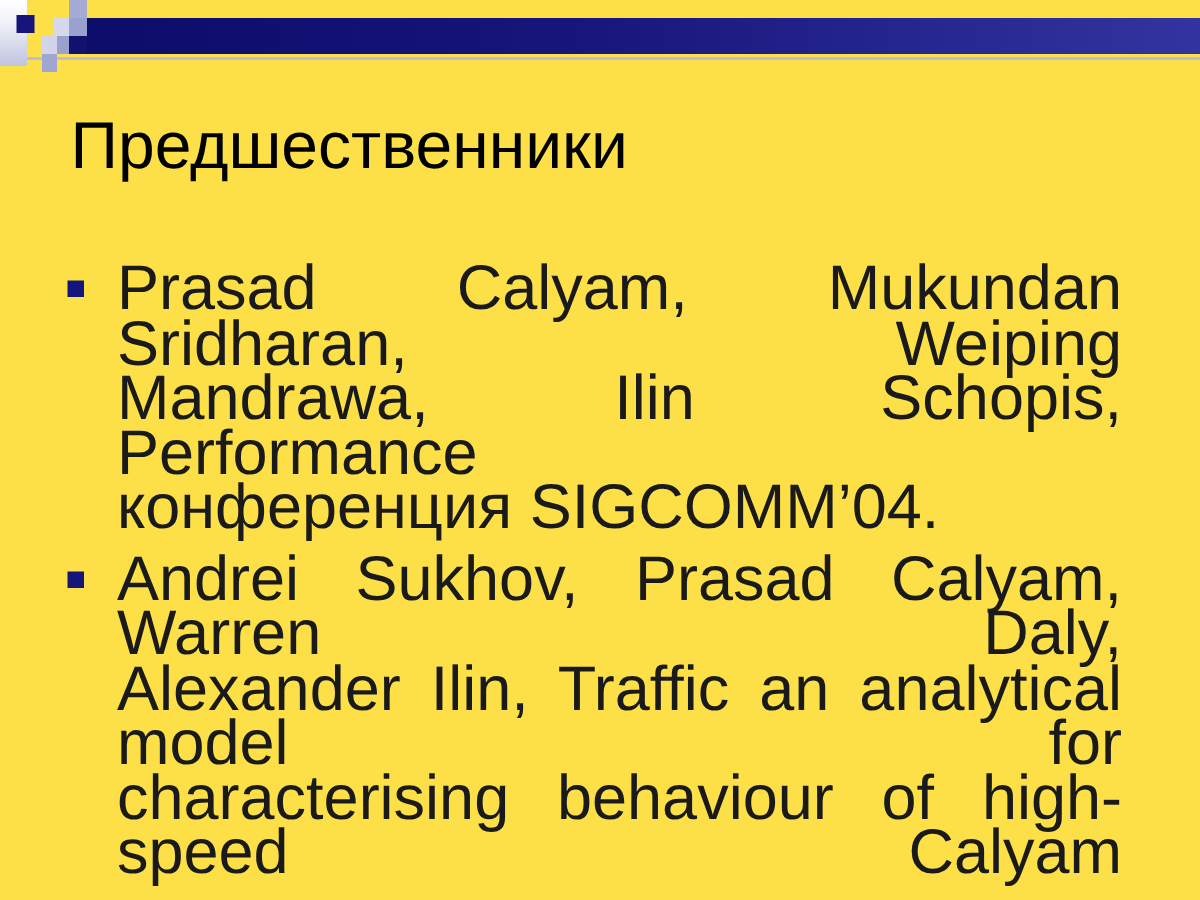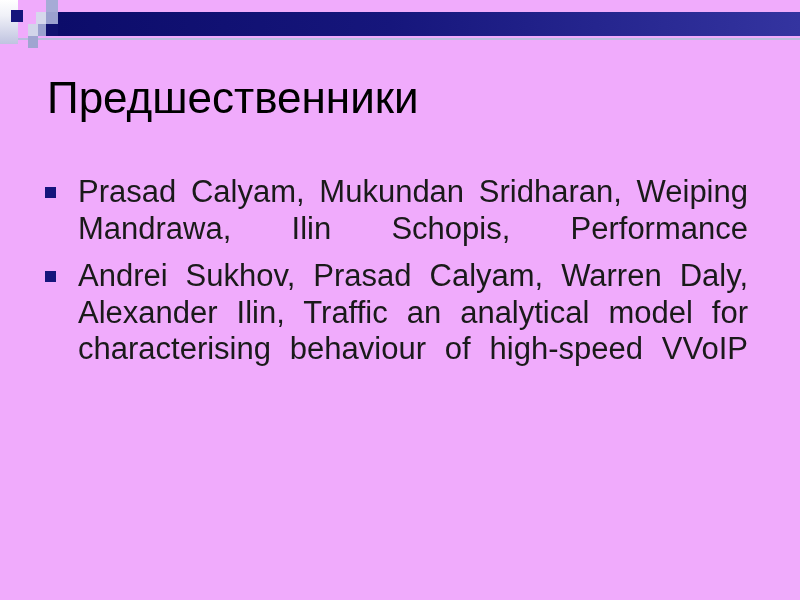--- a/index.html
+++ b/index.html
@@ -2,21 +2,21 @@
 <html><head>
 <meta charset="utf-8">
 <style>
   html, body {
     margin: 0; padding: 0;
     width: 800px; height: 600px;
     background: #ffffff;
     font-family: "Liberation Sans", sans-serif;
     overflow: hidden;
   }
-  .slide { position: relative; width: 800px; height: 600px; background: #f0abfc; }
+  .slide { position: relative; width: 800px; height: 600px; background: #fde047; }
 
   
   .underline {
     position: absolute; left: 0; top: 38px; width: 800px; height: 2px;
     background: #b9bdde;
   }
   .top-bar {
     position: absolute; left: 58px; top: 12px; width: 742px; height: 24px;
     background: linear-gradient(90deg, #0c0c6a 0%, #16167c 45%, #3434a0 100%);
   }
@@ -50,21 +50,21 @@
   .bullet { display: flex; align-items: flex-start; }
   .bullet + .bullet { margin-top: 11px; justify-content: flex-end; }
   .marker {
     flex: 0 0 auto;
     width: 11px; height: 11px;
     margin: 13px 22px 0 0;
     background: #15157c;
   }
   .lines { flex: 1 1 auto; width: 670px; }
   .line {
-    font-size: 31px; line-height: 36.5px; color: #1a1a1a;
+    font-size: 42px; line-height: 36.5px; color: #1a1a1a;
     text-align: justify; text-align-last: justify;
     white-space: normal;
   }
   .line.last { text-align: left; text-align-last: left; }
 </style>
 </head>
 <body>
 
 <div class="slide">
 
@@ -84,26 +84,27 @@
 
   <h1 class="title">Предшественники</h1>
 
   <div class="bullets">
 
     <div class="bullet">
       <div class="marker"></div>
       <div class="lines">
         <div class="line just">Prasad Calyam, Mukundan Sridharan, Weiping</div>
         <div class="line just">Mandrawa, Ilin Schopis, Performance</div>
+        <div class="line last">конференция SIGCOMM’04.</div>
       </div>
     </div>
 
     <div class="bullet">
       <div class="marker"></div>
       <div class="lines">
         <div class="line just">Andrei Sukhov, Prasad Calyam, Warren Daly,</div>
         <div class="line just">Alexander Ilin, Traffic an analytical model for</div>
-        <div class="line just">characterising behaviour of high-speed VVoIP</div>
+        <div class="line just">characterising behaviour of high-speed Calyam</div>
       </div>
     </div>
 
   </div>
 </div>
 
 </body></html>

